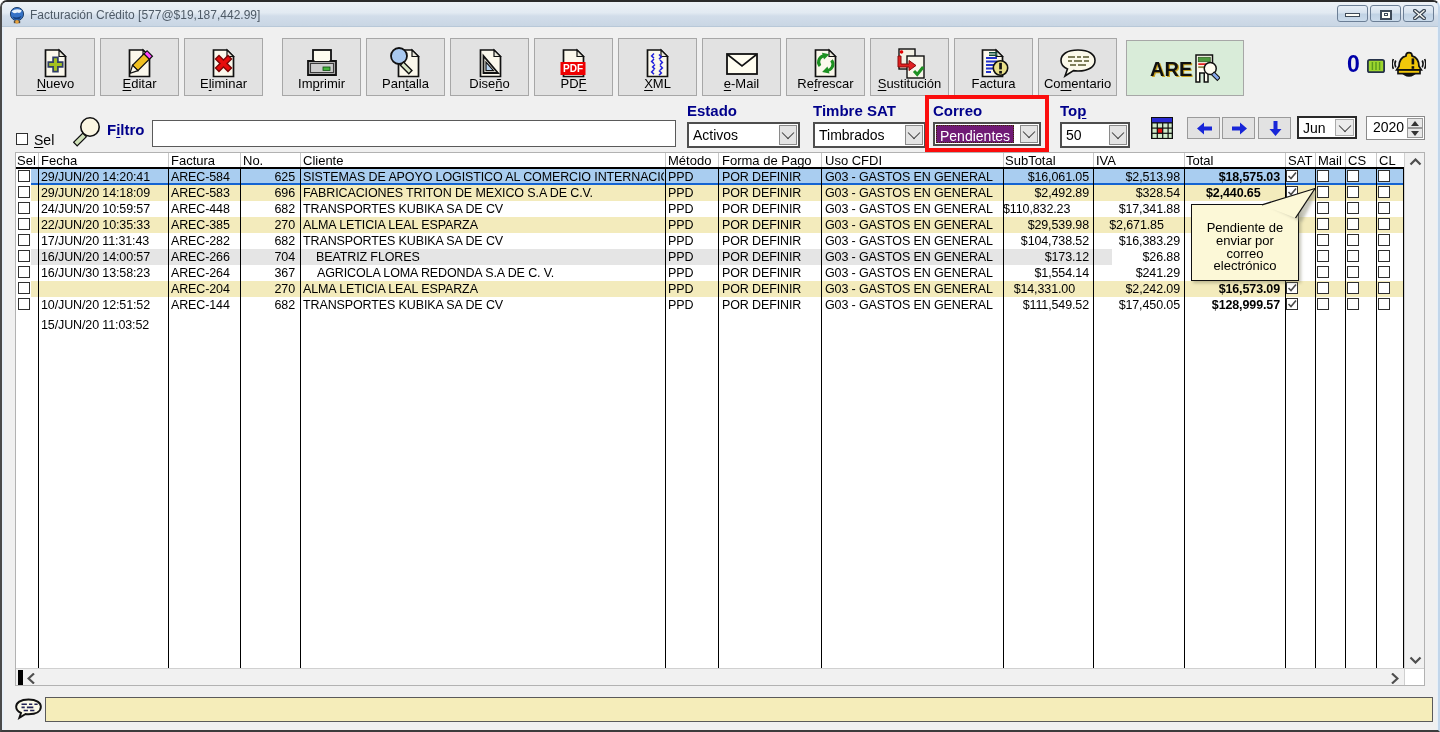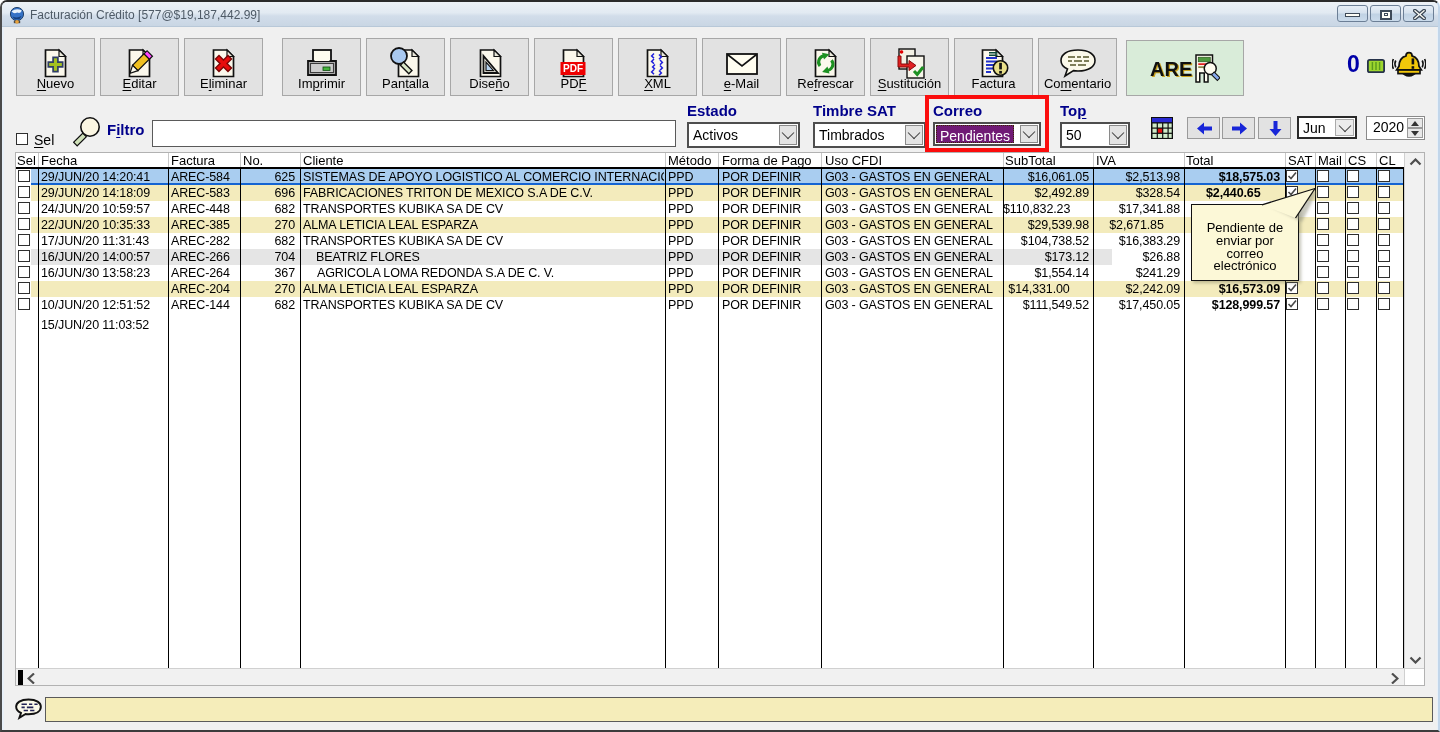--- a/index.html
+++ b/index.html
@@ -496,21 +496,21 @@
 <span class="cb" style="left:1362px;top:1px"></span>
 </div>
 <div class="r" style="top:128px;background:#f3ebbc;height:16px;left:0;width:1388px">
 <span class="rowtxt" style="left:25px;width:124px;margin-top:36px;">15/JUN/20 11:03:52</span>
 <span class="rowtxt" style="left:155px;width:67px;">AREC-204</span>
 <span class="rowtxt" style="left:224px;width:55px;text-align:right;">270</span>
 <span class="rowtxt" style="left:287px;width:361px;">ALMA LETICIA LEAL ESPARZA</span>
 <span class="rowtxt" style="left:652px;width:48px;">PPD</span>
 <span class="rowtxt" style="left:706px;width:97px;">POR DEFINIR</span>
 <span class="rowtxt" style="left:809px;width:176px;">G03 - GASTOS EN GENERAL</span>
-<span class="rowtxt" style="left:987px;width:72px;text-align:center;">$14,331.00</span>
+<span class="rowtxt" style="left:987px;width:72px;text-align:right;">$14,331.00</span>
 <span class="rowtxt" style="left:1077px;width:87px;text-align:right;">$2,242.09</span>
 <span class="rowtxt" style="left:1168px;width:96px;text-align:right;font-weight:bold;">$16,573.09</span>
 <span class="abs" style="left:0px;top:0px;width:15px;height:16px;background:#fff"></span>
 <span class="cb" style="left:2px;top:1px"></span>
 <span class="cb" style="left:1270px;top:1px">
             <svg width="10" height="10" style="position:absolute;left:0px;top:0px">
               <polyline points="1.5,5 4,7.5 9,1.5" fill="none" stroke="#4a4a4a" stroke-width="1.6"></polyline>
             </svg>
           </span>
 <span class="cb" style="left:1301px;top:1px"></span>

